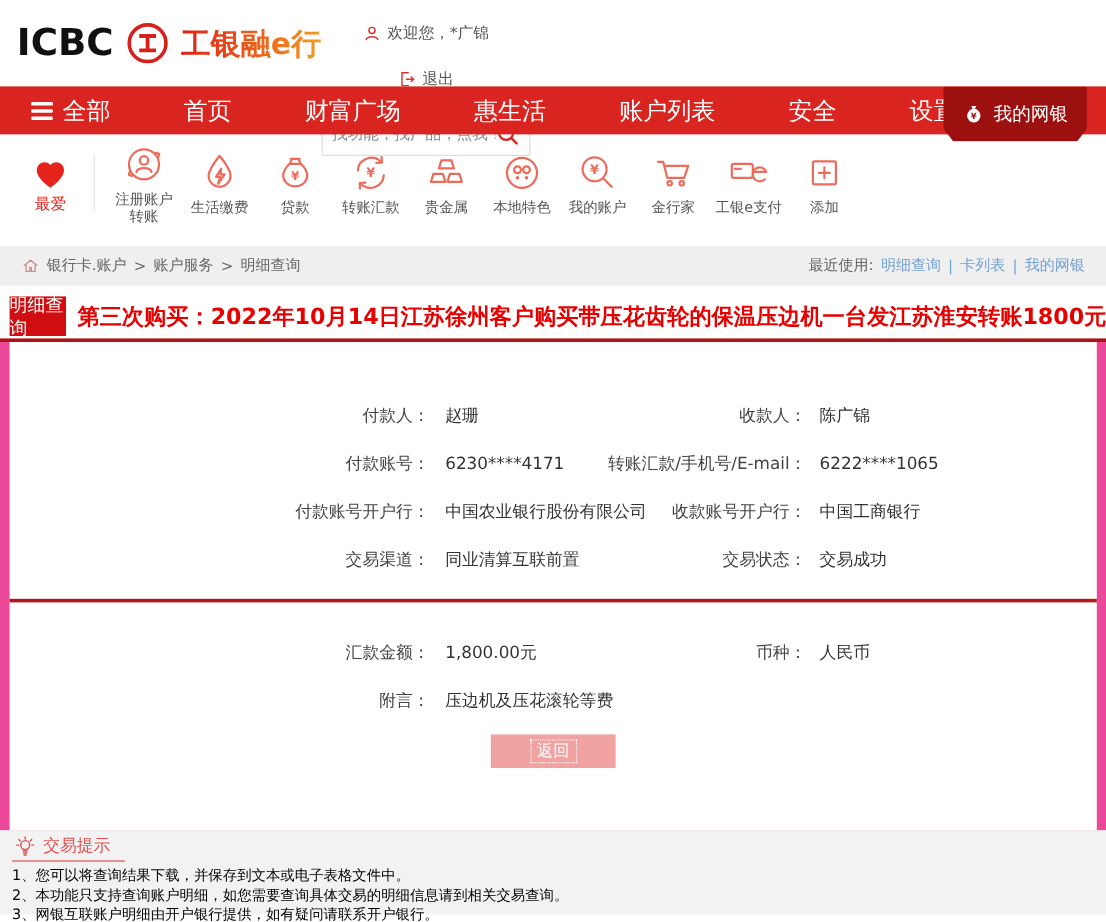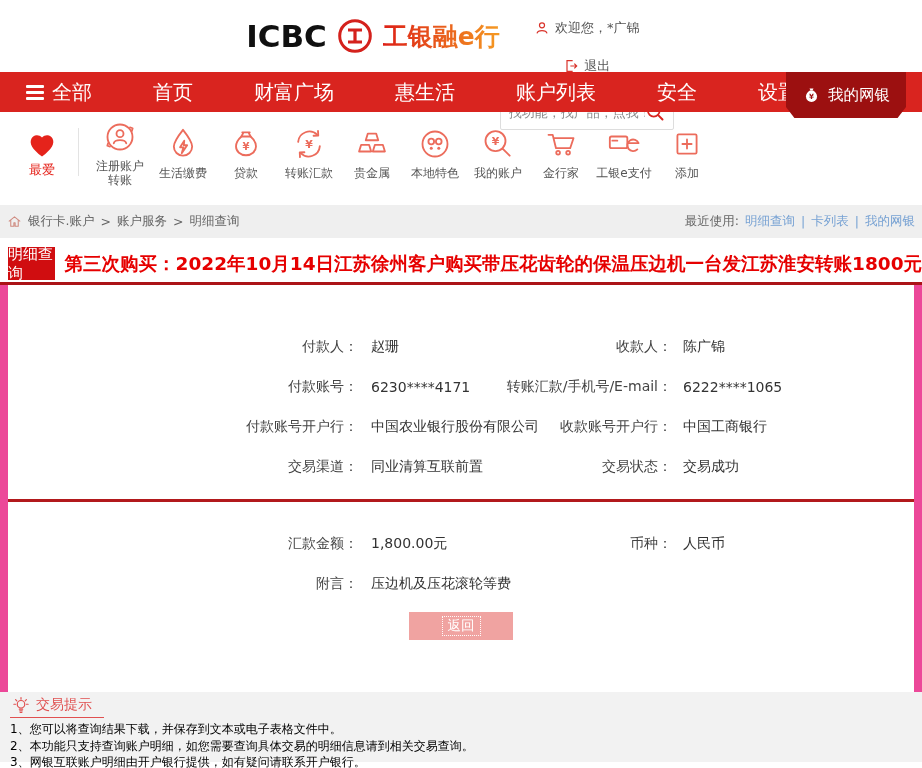--- a/index.html
+++ b/index.html
@@ -1,20 +1,20 @@
 <!DOCTYPE html>
 <html><head>
 <meta charset="utf-8">
 <style>
   * { margin:0; padding:0; box-sizing:border-box; }
   html,body { width:922px; height:768px; }
   body { font-family:"DejaVu Sans","Liberation Sans",sans-serif; background:#fff; overflow:hidden; }
 
   
-  .hdr { height:72px; display:flex; align-items:center; justify-content:center; padding:0 16px 0 14px; background:#fff; }
+  .hdr { height:72px; display:flex; align-items:center; justify-content:flex-start; padding:0 16px 0 14px; background:#fff; }
   .hdr-left { display:flex; align-items:center; gap:10px; }
   .logo-text { font-size:31px; font-weight:900; color:#101010; }
   .brand { font-size:25px; font-weight:bold; color:#e8391a; }
   @supports (-webkit-background-clip:text) {
     .brand { background:linear-gradient(90deg,#dd2016,#f59a22); -webkit-background-clip:text; color:transparent; }
   }
   .hdr-right { display:flex; align-items:center; gap:20px; font-size:13px; color:#555;flex-direction:column; }
   .hitem { display:flex; align-items:center; gap:5px; cursor:pointer; white-space:nowrap; }
   .caret { width:0; height:0; border-left:4px solid transparent; border-right:4px solid transparent; border-top:5px solid #aaa; margin-left:2px; }
   .search-box { width:174px; height:35px; border:1px solid #ddd; border-radius:2px; display:flex; align-items:center; padding:0 8px; }
@@ -35,21 +35,21 @@
   .fav { width:52px; display:flex; flex-direction:column; align-items:center; gap:1px; cursor:pointer; }
   .fav-label { color:#e5231b; font-size:13px; }
   .vdiv { width:1px; height:48px; background:#e3e3e3; margin:0 12px 0 10px; }
   .sc-item { width:58px; margin-right:5px; display:flex; flex-direction:column; align-items:center; gap:2px; cursor:pointer; }
   .sc-item svg { width:40px; height:40px; }
   .ico { stroke:#ec6c5c; fill:none; stroke-width:2.2; stroke-linecap:round; stroke-linejoin:round; }
   .sc-label { font-size:12px; color:#555; text-align:center; line-height:1.2; white-space:nowrap; }
   .sc-label.wrap { white-space:normal; width:50px; }
 
   
-  .crumb-bar { margin-top:13px; height:33px; background:#efefef; display:flex; align-items:center; justify-content:space-between; padding:0 7px; font-size:12.5px; color:#666; }
+  .crumb-bar { margin-top:13px; height:33px; background:#efefef; display:flex; align-items:center; justify-content:space-between; padding:0 18px; font-size:12.5px; color:#666; }
   .crumb-left, .crumb-right { display:flex; align-items:center; gap:6px; }
   .recent-link { color:#76a1d3; cursor:pointer; }
   .pipe { color:#76a1d3; }
 
   
   .banner { margin-top:7px; height:40px; border-bottom:3px solid #ab1317; display:flex; align-items:center; background:#fff; }
   .banner-tab { margin-left:8px; width:135px; height:33px; background:#d00d10; color:#fff; font-size:15px; display:flex; align-items:center; justify-content:center; }
   .banner-text { margin-left:10px; color:#e60000; font-weight:bold; font-size:18.5px; white-space:nowrap; }
 
   

